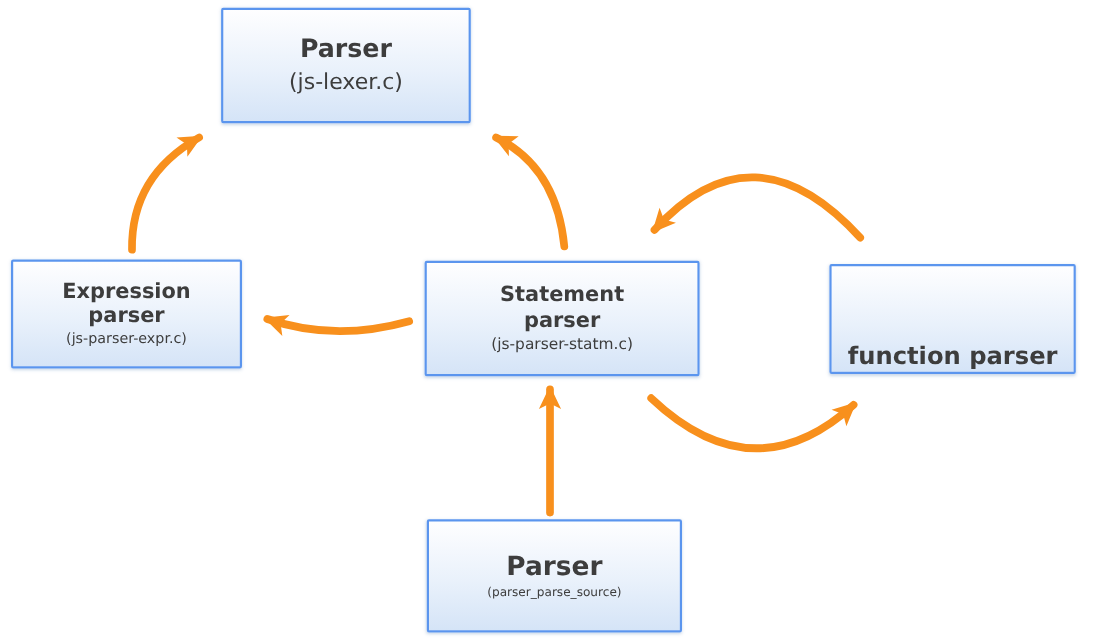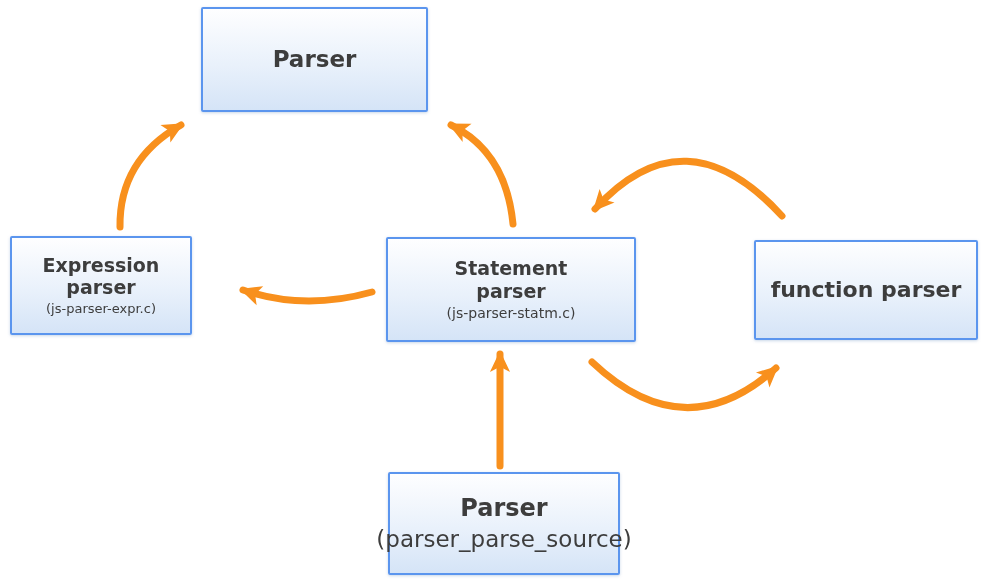--- a/index.html
+++ b/index.html
@@ -52,35 +52,35 @@
   .node-subtitle{
     font-weight:400;
     line-height:1.25;
     margin-top:2px;
   }
   
   .node-lexer      {left:201px; top:7px;   width:227px; height:105px;}
   .node-lexer .node-title{font-size:23px;}
   .node-lexer .node-subtitle{font-size:20px;}
 
-  .node-expression {left:10px;  top:236px; width:182px; height:99px;}
+  .node-expression {left:10px;  top:236px; width:210px; height:99px;}
   .node-expression .node-title{font-size:19px;}
   .node-expression .node-subtitle{font-size:13px;}
 
   .node-statement  {left:386px; top:237px; width:250px; height:105px;}
   .node-statement .node-title{font-size:19px;}
   .node-statement .node-subtitle{font-size:14px;}
 
-  .node-function   {left:754px; top:240px; width:224px; height:100px;}
+  .node-function   {left:754px; top:240px; width:224px; height:100px;justify-content:flex-end;}
   .node-function .node-title{font-size:22px;}
   .node-function .node-subtitle{font-size:16px;}
 
   .node-parser     {left:388px; top:472px; width:232px; height:103px;}
   .node-parser .node-title{font-size:24px;}
-  .node-parser .node-subtitle{font-size:23px;}
+  .node-parser .node-subtitle{font-size:11px;}
 </style>
 </head>
 <body>
 
 <div class="canvas">
 
   <svg class="arrow-layer" viewBox="0 0 1005 584" xmlns="http://www.w3.org/2000/svg" aria-hidden="true">
     <defs>
       <marker id="arrowhead" viewBox="0 0 10 10" refX="8.5" refY="5" markerWidth="3.5" markerHeight="3.2" orient="auto" markerUnits="strokeWidth">
         <path class="head" d="M0.5,0.5 L10,5 L0.5,9.5 L2.8,5 Z"></path>
@@ -89,20 +89,21 @@
     <path class="edge" d="M 120 227 Q 119 160 181 125" marker-end="url(#arrowhead)"></path>
     <path class="edge" d="M 513 224 Q 506 152 451 125" marker-end="url(#arrowhead)"></path>
     <path class="edge" d="M 372 292 Q 304 311 243 290" marker-end="url(#arrowhead)"></path>
     <path class="edge" d="M 782 216 Q 685 110 595 209" marker-end="url(#arrowhead)"></path>
     <path class="edge" d="M 592 362 Q 685 450 776 368" marker-end="url(#arrowhead)"></path>
     <path class="edge" d="M 500 466 L 500 354" marker-end="url(#arrowhead)"></path>
   </svg>
 
   <div class="node node-lexer">
     <div class="node-title">Parser</div>
+    <div class="node-subtitle">(js-lexer.c)</div>
   </div>
 
   <div class="node node-expression">
     <div class="node-title">Expression
 parser</div>
     <div class="node-subtitle">(js-parser-expr.c)</div>
   </div>
 
   <div class="node node-statement">
     <div class="node-title">Statement

